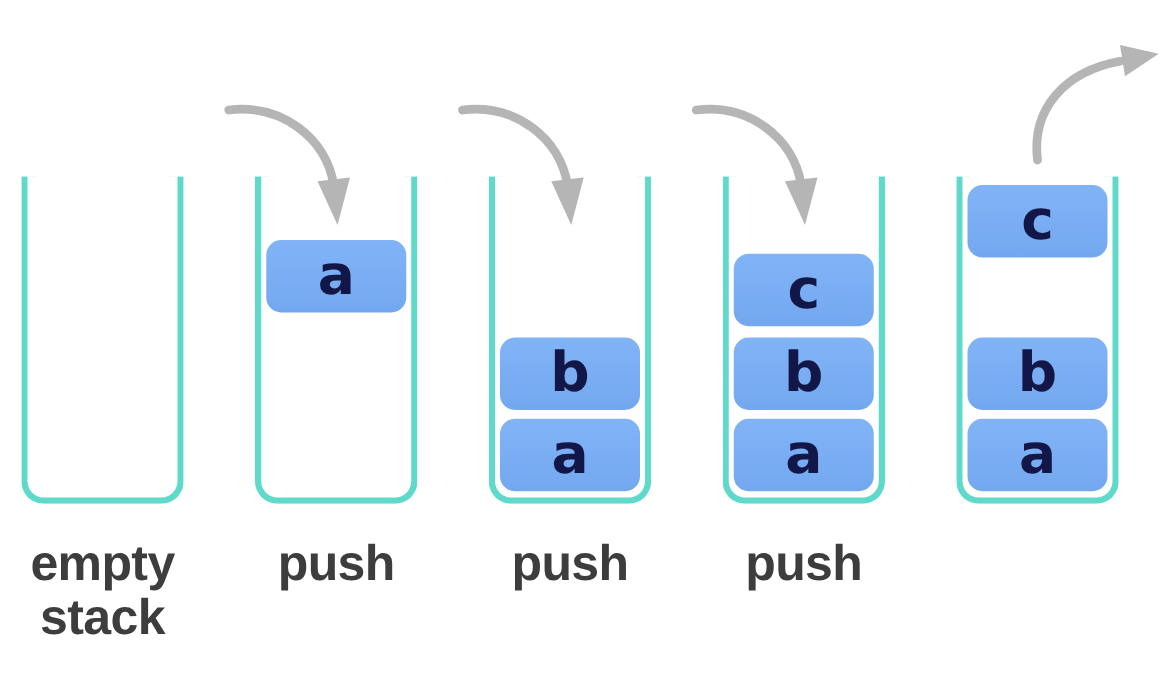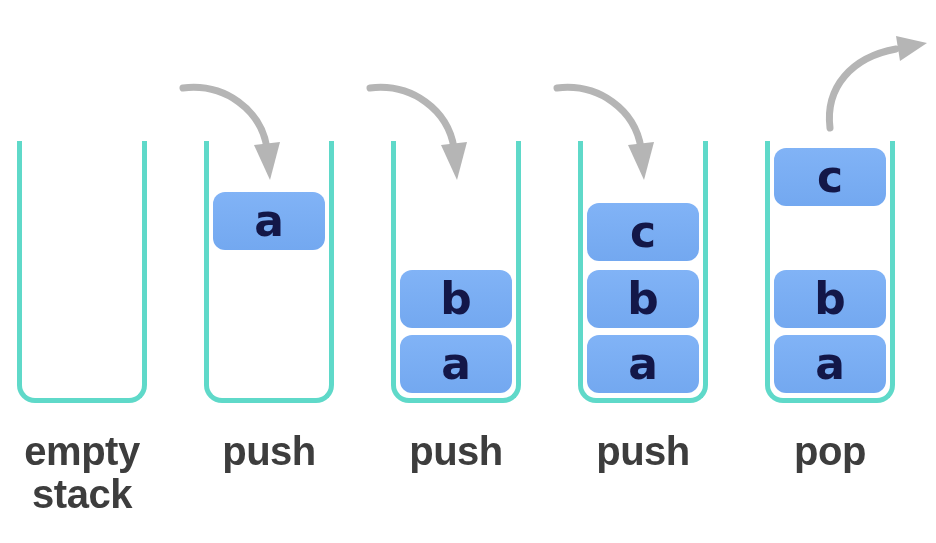--- a/index.html
+++ b/index.html
@@ -124,15 +124,14 @@
   <div class="stack-container c5">
     <div class="stack-block float-rim">c</div>
     <div class="stack-block slot-b">b</div>
     <div class="stack-block slot-a">a</div>
   </div>
 
   <div class="stage-label l1">empty stack</div>
   <div class="stage-label l2">push</div>
   <div class="stage-label l3">push</div>
   <div class="stage-label l4">push</div>
-  <div class="stage-label l5">pop</div>
 
 </div>
 
 </body></html>

